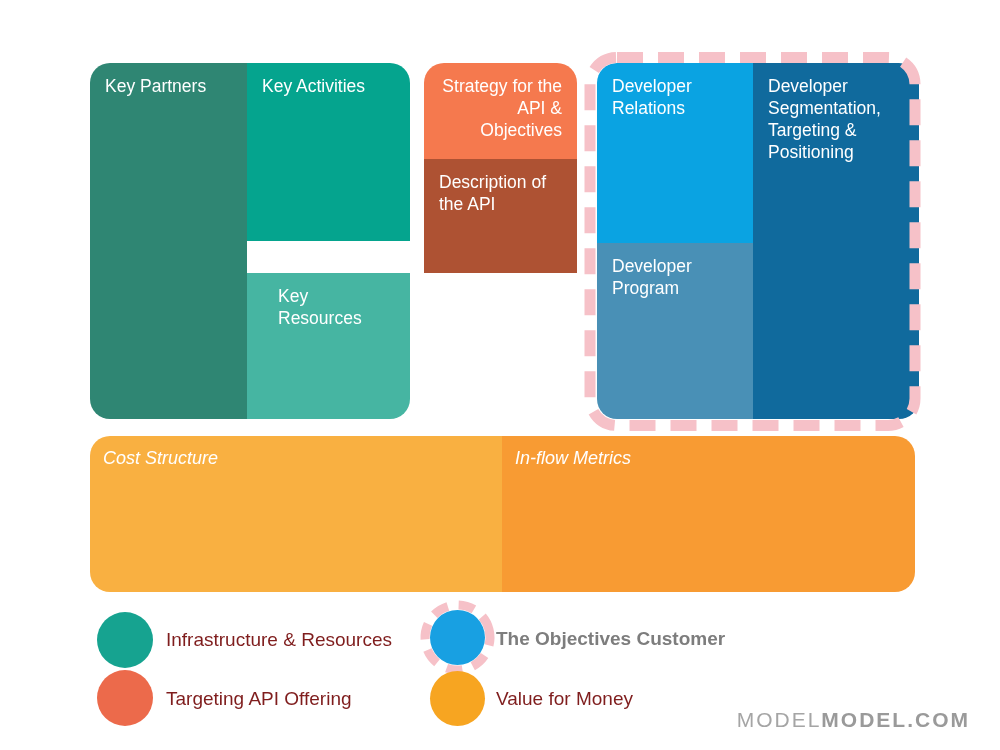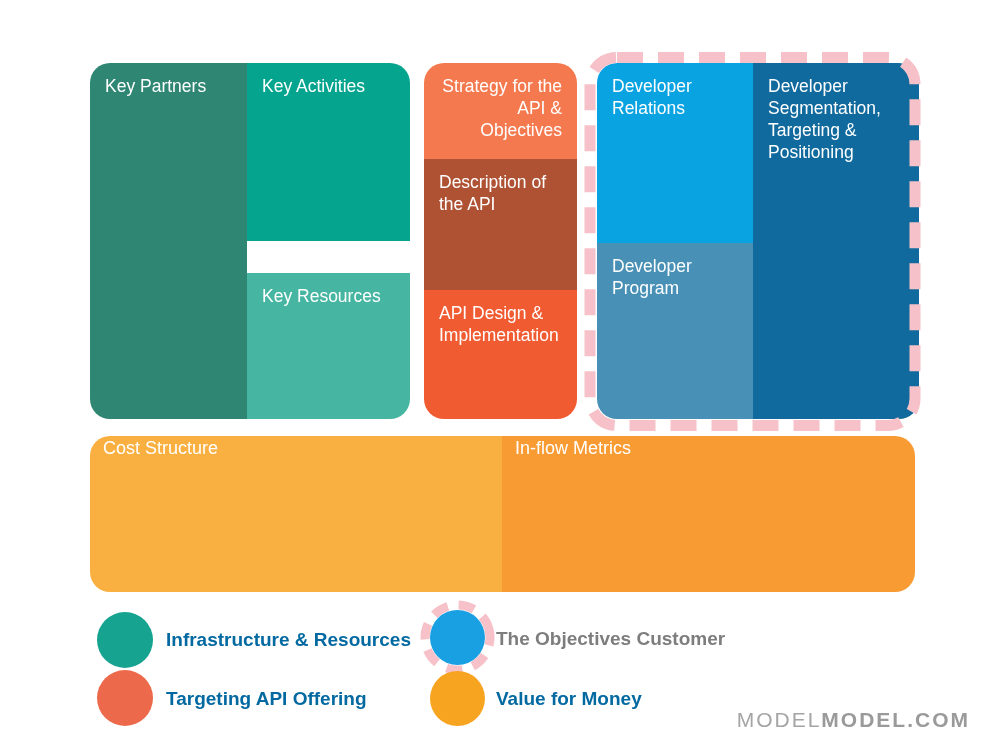--- a/index.html
+++ b/index.html
@@ -20,51 +20,51 @@
   .block .lbl{
     display:block;padding:13px 15px;color:#ffffff;font-size:17.5px;
     line-height:1.25;white-space:pre-line;
   }
 
   
   .g-teal{left:90px;top:63px;width:320px;height:356px;}
   .col-partners{width:157px;background:#2f8673;}
   .col-teal-right{flex:1;display:flex;flex-direction:column;gap:32px;}
   .b-activities{height:178px;background:#05a48e;}
-  .b-resources{flex:1;background:#46b5a2;}
+  .b-resources{flex:1;background:#46b5a2;padding-left:16px;}
 
   
   .g-orange{left:424px;top:63px;width:153px;height:356px;flex-direction:column;}
   .b-strategy{height:96px;background:#f5794e;text-align:right;}
-  .b-description{height:131px;background:#ae5233;}
+  .b-description{height:114px;background:#ae5233;}
   .b-design{flex:1;background:#f15b31;}
 
   
   .g-blue{left:597px;top:63px;width:322px;height:356px;}
   .col-blue-left{width:156px;display:flex;flex-direction:column;}
   .b-relations{height:180px;background:#0aa3e2;}
   .b-program{flex:1;background:#4990b6;}
   .b-segmentation{flex:1;background:#106a9d;}
 
   
   .g-bottom{left:90px;top:436px;width:825px;height:156px;}
   .b-cost{width:412px;background:#f9b041;}
   .b-inflow{flex:1;background:#f89b33;}
-  .g-bottom .lbl{padding:1px 13px;font-size:18px;}
+  .g-bottom .lbl{padding:11px 13px;font-size:18px;font-style:italic;}
 
   
   .overlay-svg{position:absolute;left:0;top:0;width:1000px;height:750px;pointer-events:none;}
 
   
   .dot{position:absolute;border-radius:50%;}
   .dot-infra{left:97px;top:612px;width:56px;height:56px;background:#16a390;}
   .dot-tech{left:97px;top:670px;width:56px;height:56px;background:#ec6a4b;}
   .dot-dev{left:430px;top:610px;width:55px;height:55px;background:#18a0e2;}
   .dot-value{left:430px;top:671px;width:55px;height:55px;background:#f7a521;}
-  .legend-label{position:absolute;font-size:19px;color:#0369a1;white-space:nowrap;font-weight:bold;}
+  .legend-label{position:absolute;font-size:19px;color:#7f1d1d;white-space:nowrap;}
   .ll-infra{left:166px;top:629px;}
   .ll-tech{left:166px;top:688px;}
   .ll-dev{left:496px;top:628px;font-weight:700;color:#7d7d7d;}
   .ll-value{left:496px;top:688px;}
 
   
   .brand{
     position:absolute;right:30px;top:708px;font-size:21px;letter-spacing:2px;
     color:#a5a5a5;font-weight:400;white-space:nowrap;
   }
@@ -91,24 +91,20 @@
   </div>
 
   <div class="group g-orange">
     <div class="block b-strategy">
       <span class="lbl">Strategy for the
 API &amp; Objectives</span>
     </div>
     <div class="block b-description">
       <span class="lbl">Description of
 the API</span>
-    </div>
-    <div class="block b-design">
-      <span class="lbl">API Design &amp;
-Implementation</span>
     </div>
   </div>
 
   <div class="group g-blue">
     <div class="col-blue-left">
       <div class="block b-relations">
         <span class="lbl">Developer
 Relations</span>
       </div>
       <div class="block b-program">

